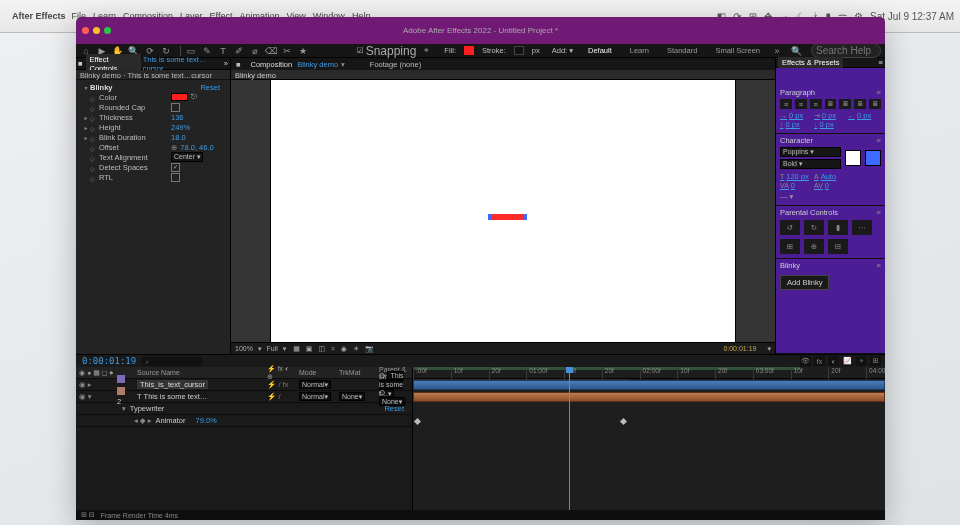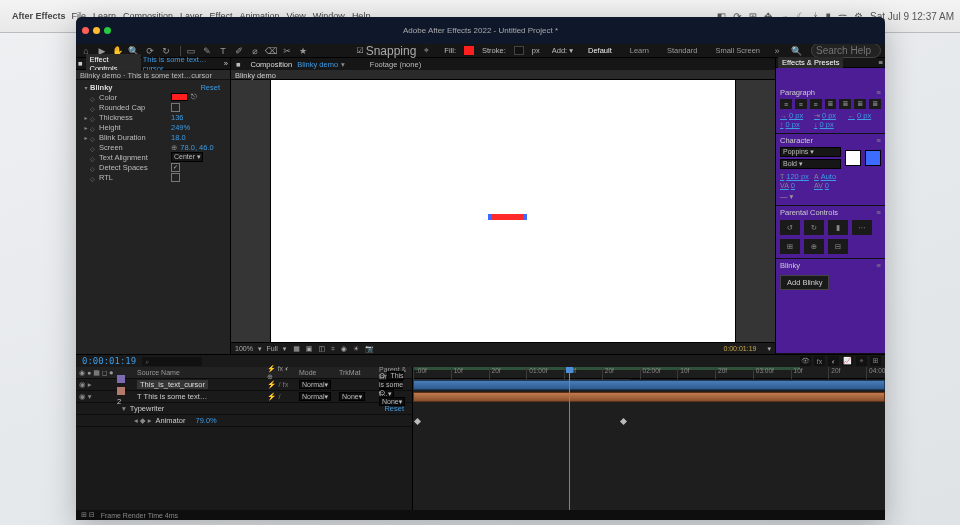--- a/index.html
+++ b/index.html
@@ -6,21 +6,21 @@
   body { background: linear-gradient(160deg,#eef0f2,#dfe3e6); width:960px; height:525px; overflow:hidden; font-size:9px; color:#ccc; }
   .menubar { height:24px; background:linear-gradient(#f3f3f3,#e8e8e8); display:flex; align-items:center; padding:16px 6px; color:#444; border-bottom:1px solid #bbb; }
   .menubar .apple { color:#d33; margin-right:6px; font-size:10px; }
   .menubar .app { font-weight:bold; margin-right:6px; }
   .menubar .mitem { margin-right:7px; cursor:default; }
   .menubar .right { margin-left:auto; display:flex; gap:7px; align-items:center; }
   .menubar .right span { font-size:10px; color:#555; }
 
   .shell { position:absolute; left:76px; top:17px; width:809px; height:503px; background:#2a2a2a; border-radius:6px 6px 0 0; box-shadow:0 8px 30px rgba(0,0,0,.25); overflow:hidden; display:flex; flex-direction:column; }
 
-  .titlebar { height:28px; background:#0f172a; display:flex; align-items:center; justify-content:center; color:#aaa; font-size:8px; position:relative; }
+  .titlebar { height:28px; background:#701a75; display:flex; align-items:center; justify-content:center; color:#aaa; font-size:8px; position:relative; }
   .traffic { position:absolute; left:6px; display:flex; gap:4px; }
   .traffic span { width:7px; height:7px; border-radius:50%; display:inline-block; }
   .traffic .r{background:#ff5f57;} .traffic .y{background:#febc2e;} .traffic .g{background:#28c840;}
 
   .toolbar { height:14px; background:#161616; display:flex; align-items:center; padding:0 4px; border-bottom:1px solid #000; }
   .tbicon { width:12px; height:12px; margin-right:4px; display:flex; align-items:center; justify-content:center; color:#999; font-size:9px; }
   .tbdiv { width:1px; height:10px; background:#444; margin:0 4px; }
   .tb-right { margin-left:auto; display:flex; align-items:center; gap:4px; }
   .tb-chk { font-size:12px; color:#aaa; display:flex; align-items:center; }
   .tb-chk::before { content:"☑"; margin-right:2px; font-size:8px; }
@@ -230,21 +230,21 @@
           </div>
         <div class="prow">
             <span class="pcaret">▸</span>
             <span class="psw"></span>
             <span class="plabel">Blink Duration</span>
             <span class="pval">18.0</span>
           </div>
         <div class="prow">
             <span class="pcaret"></span>
             <span class="psw"></span>
-            <span class="plabel">Screen</span>
+            <span class="plabel">Offset</span>
             <span style="margin-right:3px;color:#888">⊕</span>
             <span class="pval">78.0, 46.0</span>
           </div>
         <div class="prow">
             <span class="pcaret"></span>
             <span class="psw"></span>
             <span class="plabel">Text Alignment</span>
             <span class="psel"><span>Center</span> ▾</span>
           </div>
         <div class="prow">

